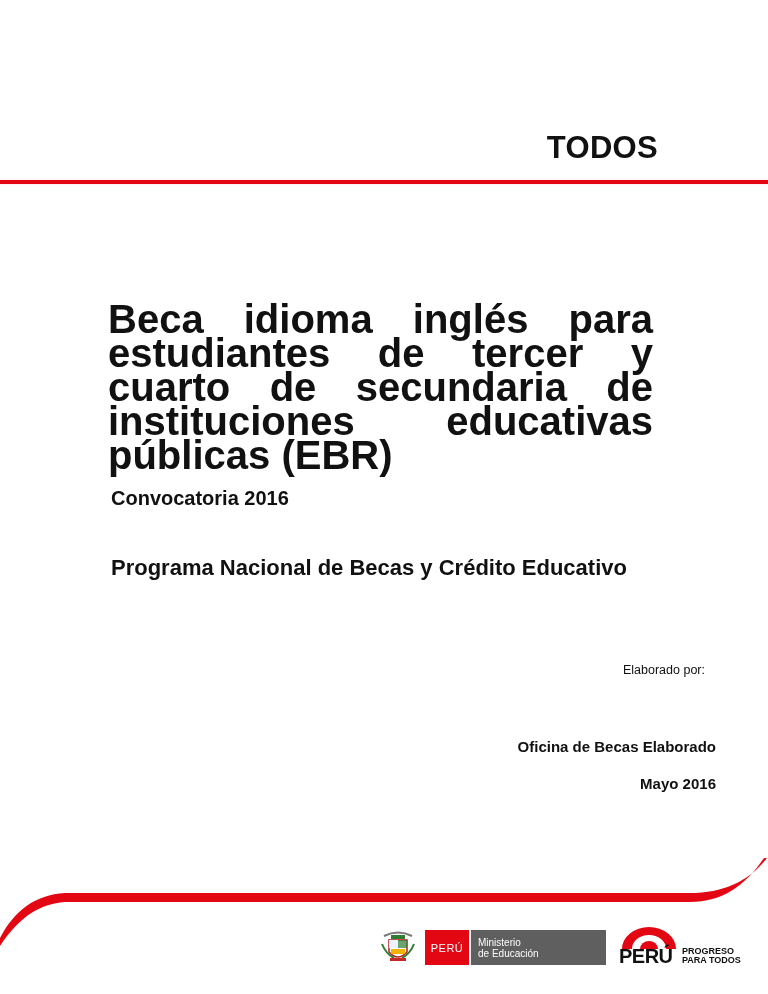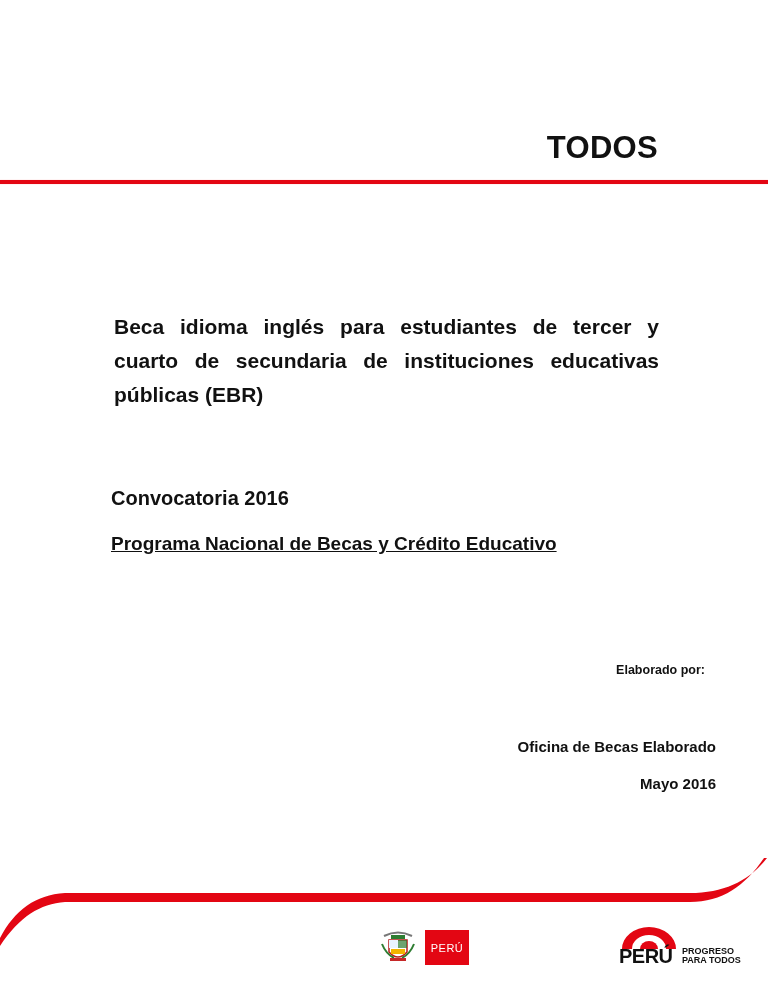--- a/index.html
+++ b/index.html
@@ -1,25 +1,25 @@
 <!DOCTYPE html>
 <html><head>
 <meta charset="utf-8">
 <style>
   html, body { margin: 0; padding: 0; background: #ffffff; }
   body { width: 768px; height: 994px; position: relative; overflow: hidden;
          font-family: "Liberation Sans", sans-serif; color: #111; }
   .abs { position: absolute; }
   #doc-label { right: 110px; top: 130px; font-size: 31px; font-weight: bold; letter-spacing: 0.3px; }
   #top-rule { left: 0; top: 180px; width: 768px; height: 4px; background: #e30613; box-shadow: 0 0 1px #ff8080; }
-  #main-title { left: 114px; top: 302px; width: 545px; font-size: 21px; font-weight: bold;
-                line-height: 34px; text-align: justify; text-align-last: left; margin-top: 8px; }
+  #main-title { left: 108px; top: 302px; width: 545px; font-size: 40px; font-weight: bold;
+                line-height: 34px; text-align: justify; text-align-last: left; }
   #call { left: 111px; top: 487px; font-size: 20px; font-weight: bold; }
-  #program { left: 111px; top: 534px; font-size: 19px; font-weight: bold; line-height: 20px; text-decoration: underline; }
-  #elab-label { right: 63px; top: 663px; font-size: 12.5px; font-weight: bold; }
+  #program { left: 111px; top: 558px; font-size: 22px; font-weight: bold; line-height: 20px; }
+  #elab-label { right: 63px; top: 663px; font-size: 12.5px; font-weight: normal; }
   #office { right: 52px; top: 738px; font-size: 15px; font-weight: bold; }
   #date { right: 52px; top: 775px; font-size: 15px; font-weight: bold; }
   #swoosh { left: 0; top: 850px; }
   #minedu-logo { left: 378px; top: 930px; display: flex; align-items: stretch; height: 35px; }
   .shield { width: 40px; height: 35px; margin-right: 7px; }
   .peru-red { width: 44px; background: #e30613; color: #fff; font-size: 11px; display: flex;
               align-items: center; justify-content: center; letter-spacing: 0.5px; }
   .minedu-grey { width: 128px; background: #5f5f5f; color: #fff; font-size: 10px; line-height: 11px;
                  padding-left: 7px; display: flex; flex-direction: column; justify-content: center; margin-left: 2px; }
   #progreso-logo { left: 619px; top: 925px; width: 140px; height: 45px; }
@@ -55,20 +55,24 @@
     <path d="M11,10 L29,10 L29,22 Q20,32 11,22 Z" fill="#fff" stroke="#b71c1c" stroke-width="1.5"></path>
     <rect x="11" y="10" width="9" height="8" fill="#eaf4ff"></rect>
     <rect x="20" y="10" width="9" height="8" fill="#2e7d32" opacity="0.7"></rect>
     <rect x="13" y="19" width="14" height="5" fill="#f2b400"></rect>
     <path d="M4,14 Q8,24 16,28 M36,14 Q32,24 24,28" stroke="#2e7d32" stroke-width="2" fill="none"></path>
     <rect x="12" y="28" width="16" height="3" fill="#c62828"></rect>
   </svg>
   <div class="peru-red">
     <span>PERÚ</span>
   </div>
+  <div class="minedu-grey">
+    <span>Ministerio</span>
+    <span>de Educación</span>
+  </div>
 </div>
 
 <div id="progreso-logo" class="abs">
   <svg class="pp-arc" width="60" height="24" viewBox="0 0 60 24">
     <path d="M2,24 A27,22 0 0 1 56,24 L46,24 A17,14 0 0 0 12,24 Z" fill="#e30613"></path>
     <path d="M20,24 A9,8 0 0 1 38,24 Z" fill="#e30613"></path>
   </svg>
   <div class="pp-word">PERÚ</div>
   <div class="pp-tag">
     <div>PROGRESO</div>

